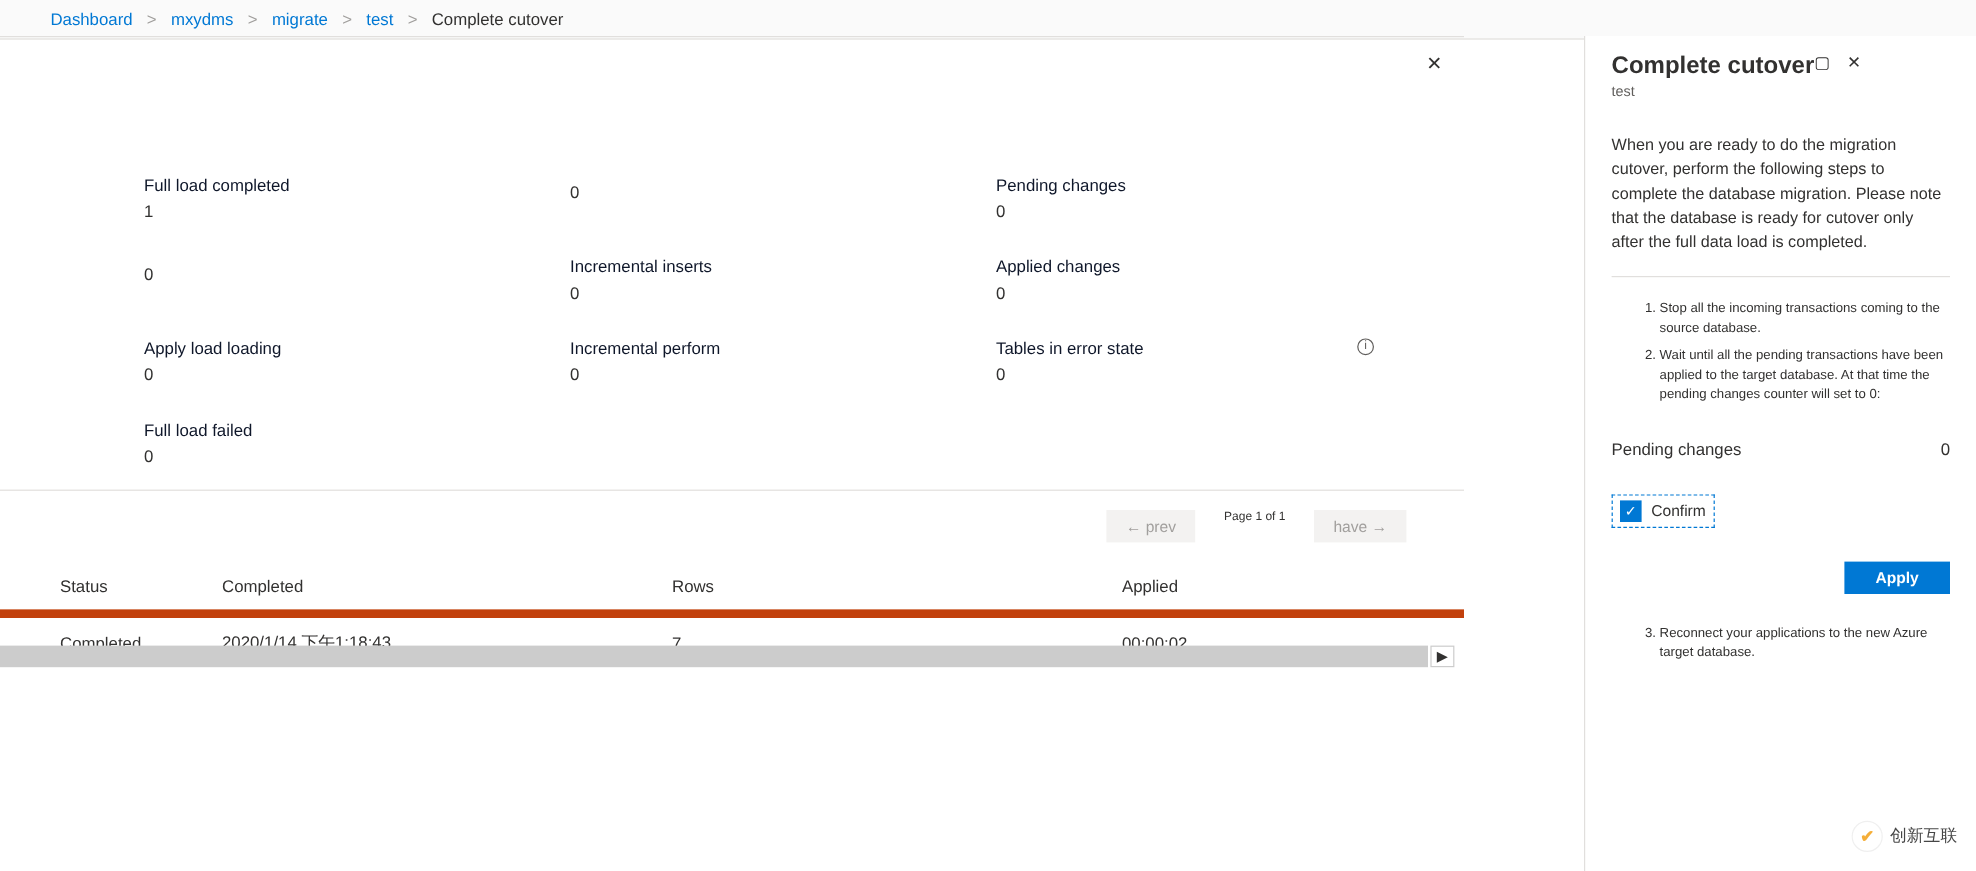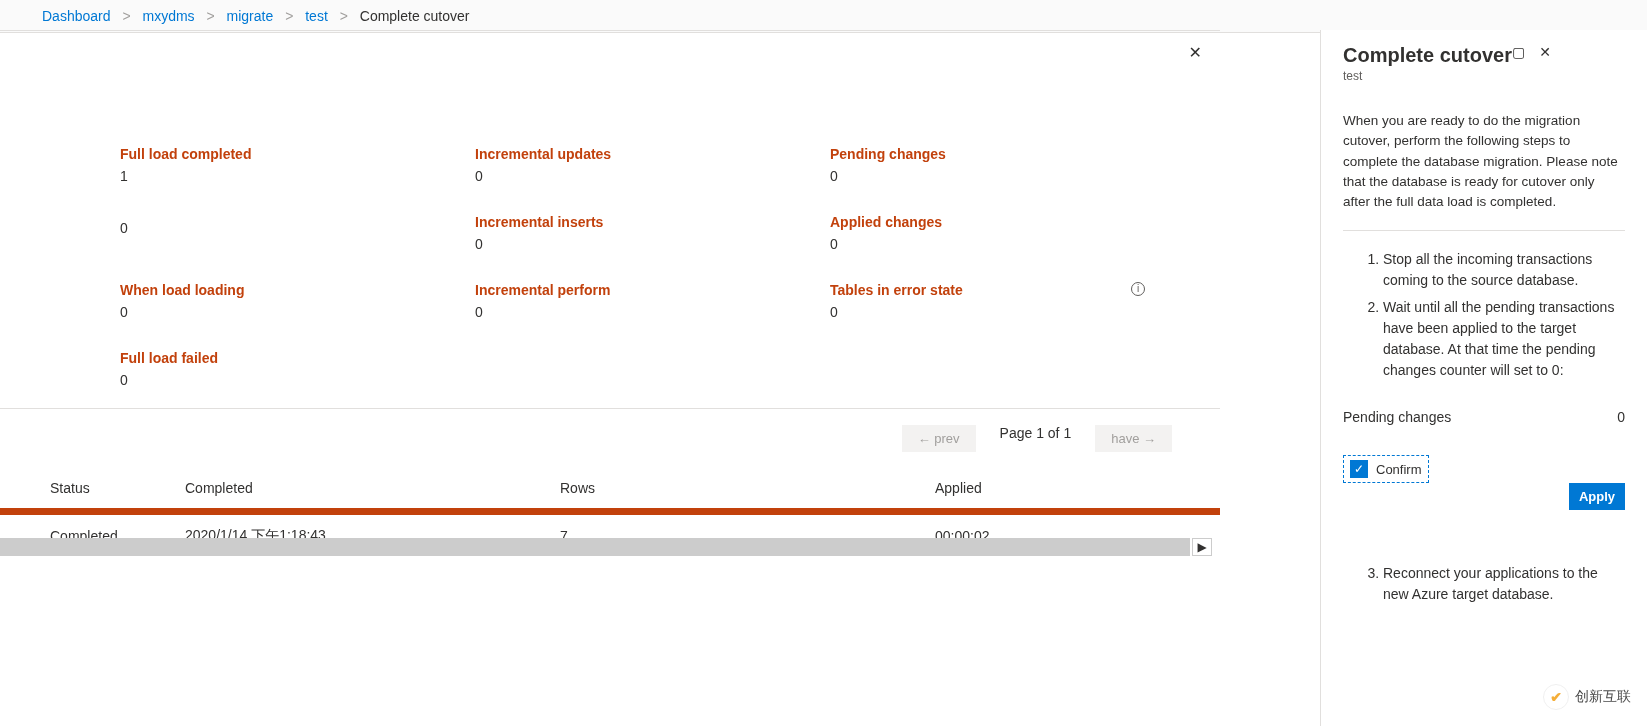--- a/index.html
+++ b/index.html
@@ -45,21 +45,21 @@
 
   .stats-section {
     padding: 115px 120px 20px 120px;
     border-bottom: 1px solid #e1dfdd;
   }
   .stats-grid {
     display: grid;
     grid-template-columns: 355px 355px 355px;
     row-gap: 30px;
   }
-  .stat-label { font-weight: 700; font-size: 14px; color: #c2410c; }
+  .stat-label { font-weight: 400; font-size: 14px; color: #0f172a; }
   .stat-value { font-size: 14px; color: #323130; margin-top: 6px; }
   .stat-block { position: relative; }
   .info-icon {
     position: absolute;
     right: 40px;
     top: 0;
     width: 14px; height: 14px;
     border: 1px solid #605e5c;
     border-radius: 50%;
     font-size: 10px;
@@ -78,21 +78,21 @@
     padding: 16px 48px;
   }
   .pager-btn {
     background: #f3f2f1;
     border: none;
     color: #a19f9d;
     padding: 6px 16px;
     font-size: 13px;
     cursor: pointer;
   }
-  .pager-text { font-size: 14px; color: #323130; }
+  .pager-text { font-size: 10px; color: #323130; }
 
   table {
     width: 100%;
     border-collapse: collapse;
   }
   th, td {
     text-align: left;
     padding: 12px 10px;
     font-size: 14px;
   }
@@ -134,21 +134,21 @@
   }
   .panel-header { display: flex; align-items: flex-start; }
   .panel-title { font-size: 20px; font-weight: 600; flex: 1; }
   .panel-icons { display: flex; gap: 14px; font-size: 14px; color: #323130; }
   .panel-icons span { cursor: pointer; }
   .panel-sub { font-size: 12px; color: #605e5c; margin-top: 2px; }
 
   .panel-desc { margin-top: 28px; font-size: 13.5px; line-height: 1.5; color: #323130; }
   .panel-hr { border: none; border-top: 1px solid #e1dfdd; margin: 18px 0; }
 
-  ol.steps { padding-left: 40px; font-size: 14px; line-height: 1.5; }
+  ol.steps { padding-left: 40px; font-size: 11px; line-height: 1.5; }
   ol.steps li { margin-bottom: 6px; }
 
   .pending-row {
     display: flex;
     justify-content: space-between;
     margin-top: 28px;
     font-size: 14px;
   }
 
   .confirm-row {
@@ -165,24 +165,25 @@
     background: #0078d4;
     color: #fff;
     display: flex; align-items: center; justify-content: center;
     font-size: 12px;
   }
 
   .apply-btn {
     background: #0078d4;
     color: #fff;
     border: none;
-    padding: 6px 10px;
+    padding: 6px 26px;
     font-size: 13px;
     font-weight: 600;
     float: right;
+    margin-top: 28px;
     cursor: pointer;
   }
 
   .step3 { clear: both; margin-top: 80px; }
 
   
   .watermark {
     position: absolute;
     right: 16px;
     bottom: 16px;
@@ -220,42 +221,41 @@
   <div class="close-main">✕</div>
 
   <div class="stats-section">
     <div class="stats-grid">
 
       <div class="stat-block">
         <div class="stat-label">Full load completed</div>
         <div class="stat-value">1</div>
       </div>
       <div class="stat-block">
-        <div class="stat-label">Incremental updates</div>
         <div class="stat-value">0</div>
       </div>
       <div class="stat-block">
         <div class="stat-label">Pending changes</div>
         <div class="stat-value">0</div>
       </div>
 
       <div class="stat-block">
         <div class="stat-value">0</div>
       </div>
       <div class="stat-block">
         <div class="stat-label">Incremental inserts</div>
         <div class="stat-value">0</div>
       </div>
       <div class="stat-block">
         <div class="stat-label">Applied changes</div>
         <div class="stat-value">0</div>
       </div>
 
       <div class="stat-block">
-        <div class="stat-label">When load loading</div>
+        <div class="stat-label">Apply load loading</div>
         <div class="stat-value">0</div>
       </div>
       <div class="stat-block">
         <div class="stat-label">Incremental perform</div>
         <div class="stat-value">0</div>
       </div>
       <div class="stat-block">
         <div class="stat-label">Tables in error state</div>
         <div class="stat-value">0</div>
         <div class="info-icon">i</div>

